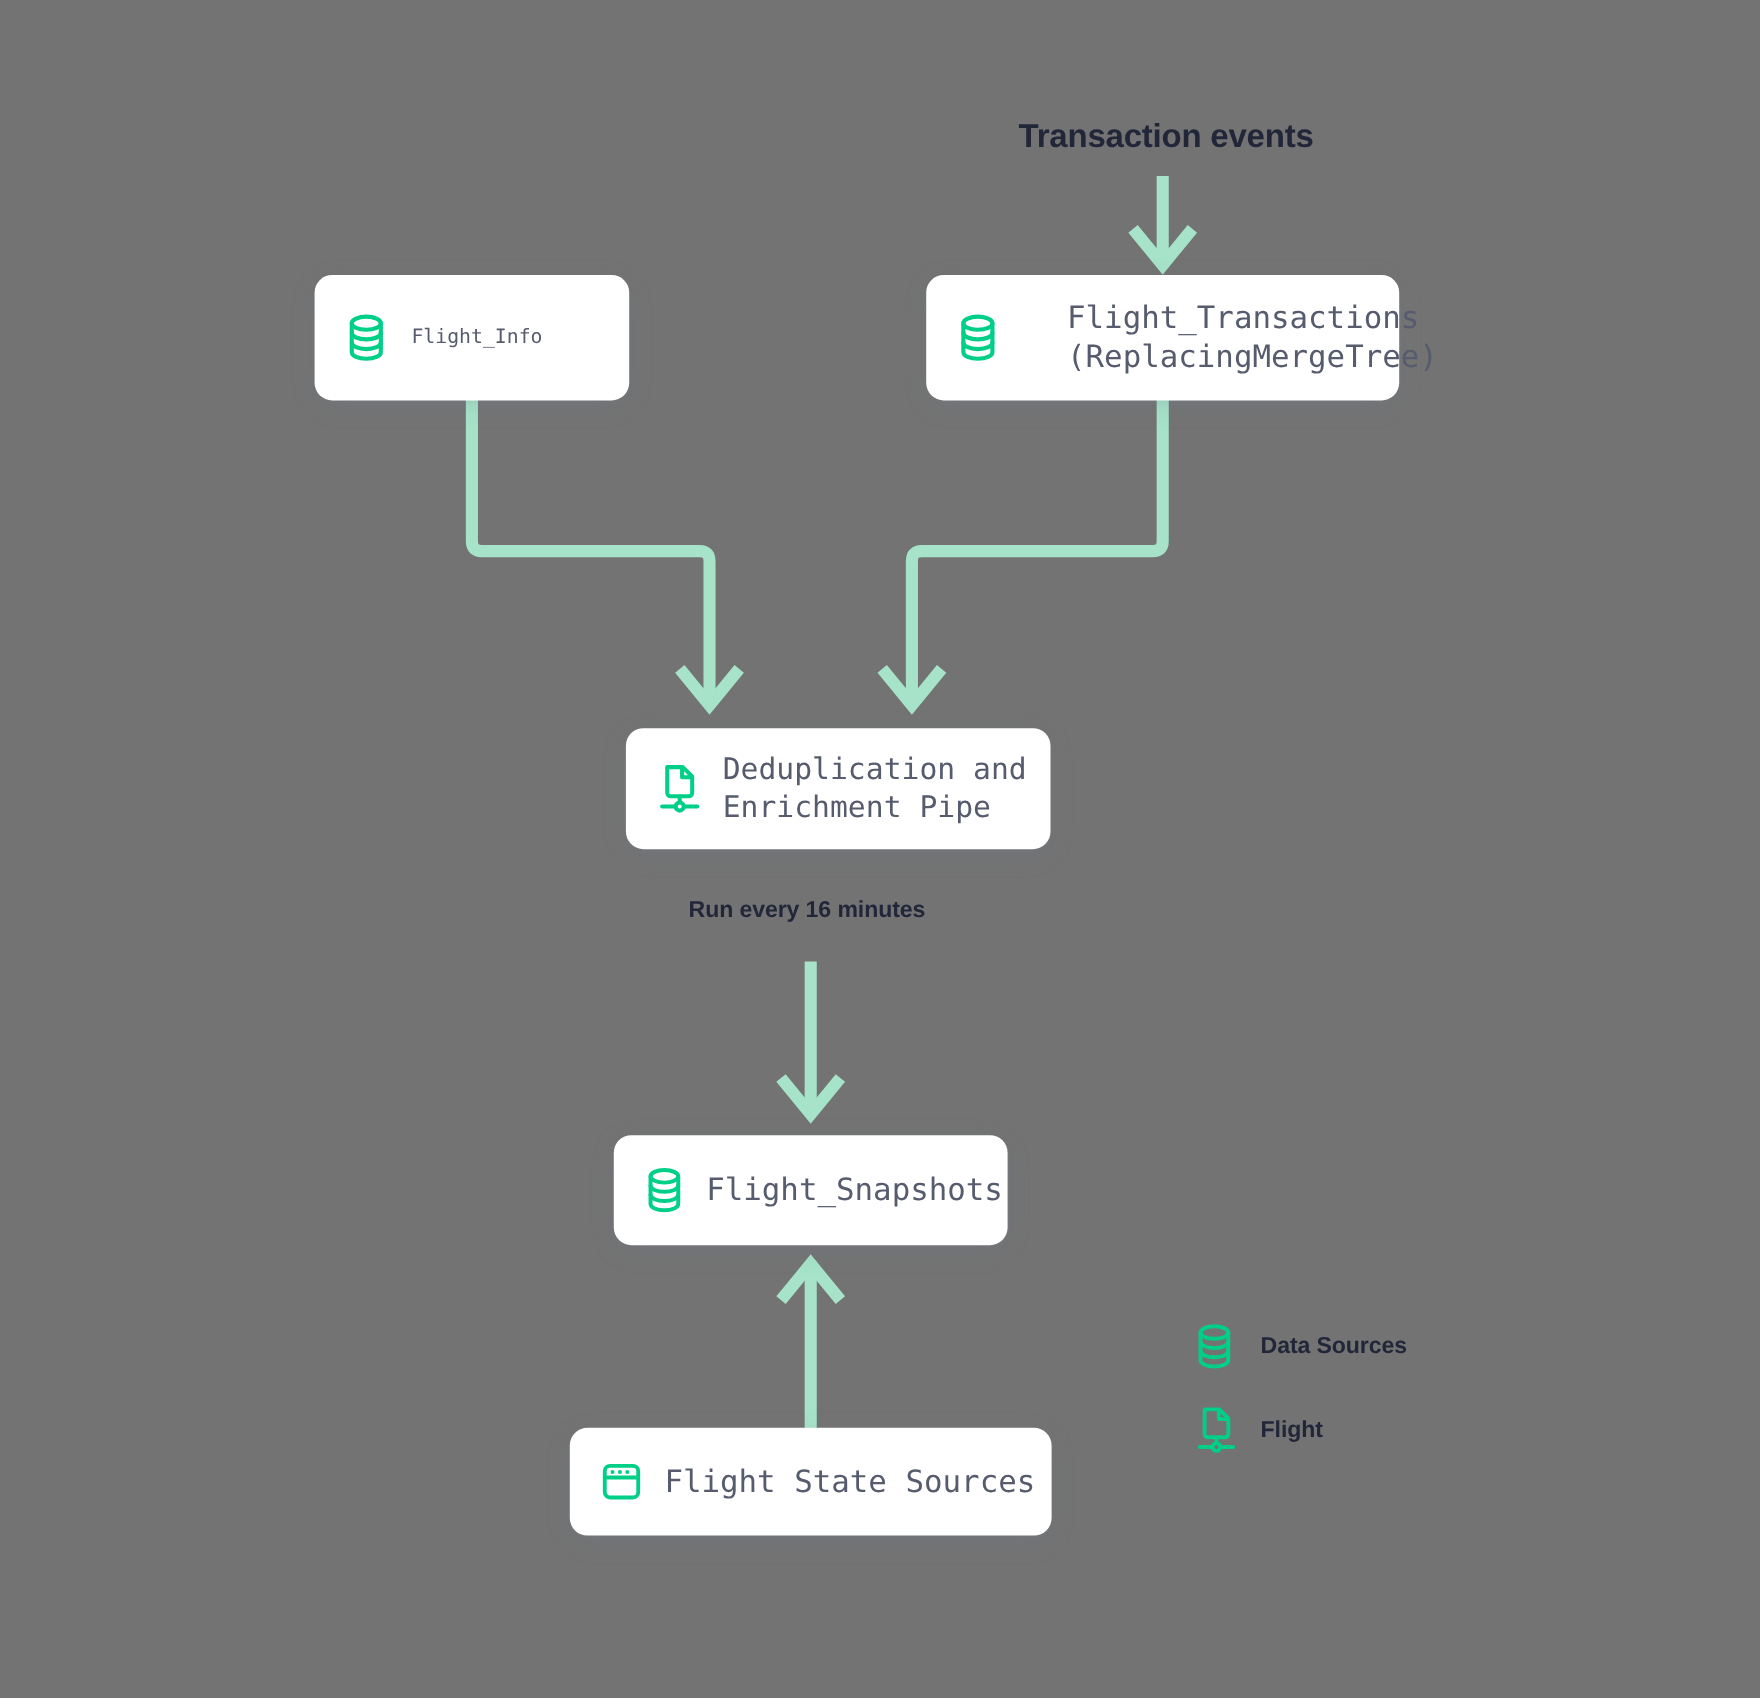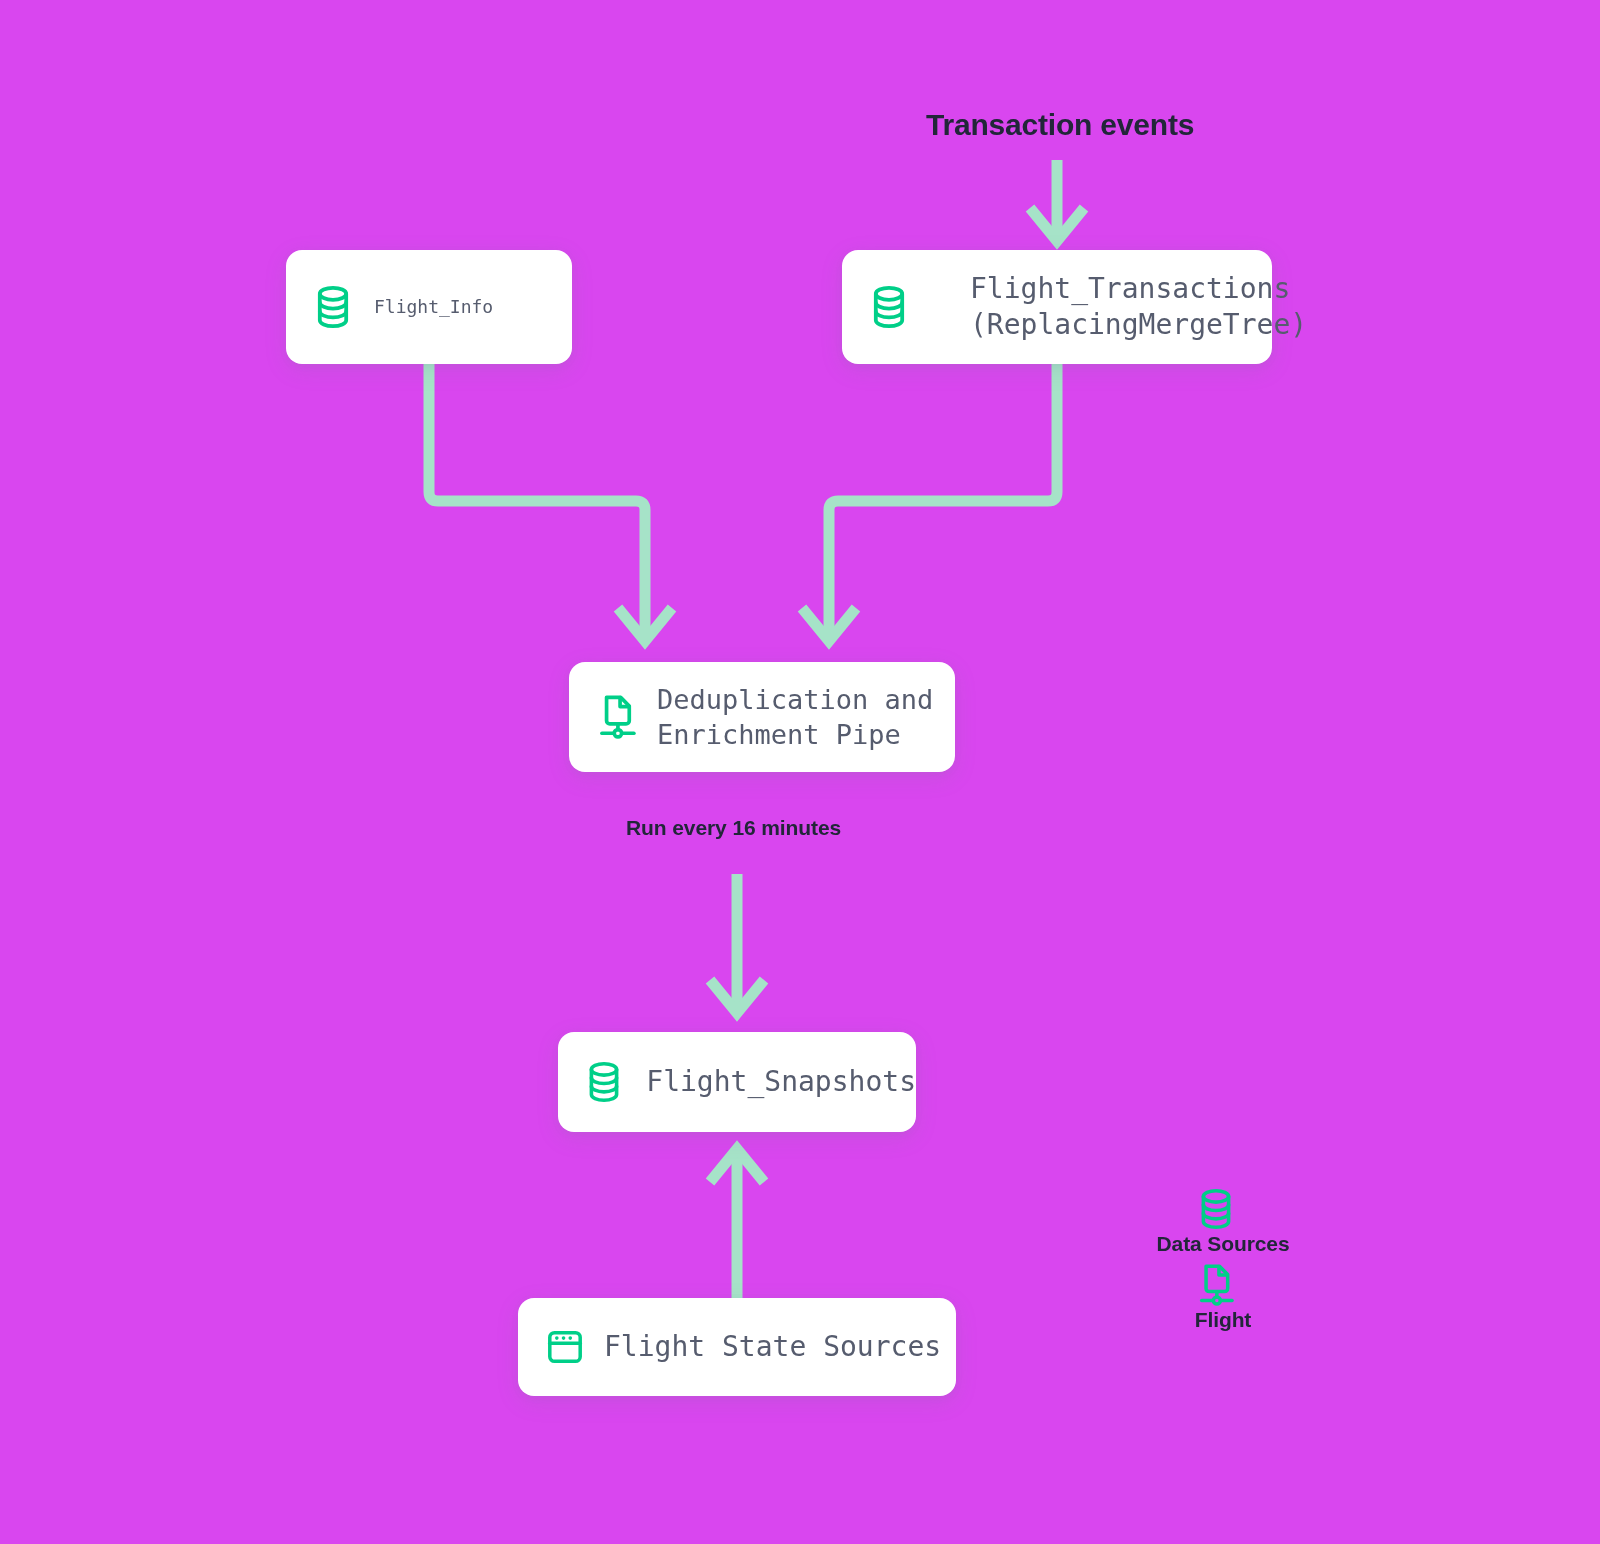--- a/index.html
+++ b/index.html
@@ -10,21 +10,21 @@
     width: 1600px;
     height: 1544px;
     background: #ffffff;
     font-family: "Liberation Sans", sans-serif;
     overflow: hidden;
   }
   #canvas {
     position: relative;
     width: 1600px;
     height: 1544px;
-    background: #d946ef;
+    background: #737373;
   }
   #edge-layer {
     position: absolute;
     left: 0;
     top: 0;
     width: 1600px;
     height: 1544px;
     pointer-events: none;
   }
 
@@ -70,21 +70,20 @@
   #node-dedup-pipe {
     left: 546px; top: 662px; width: 386px; height: 110px;
     padding-left: 28px;
     margin-left: 23px;
   }
   #node-dedup-pipe .node-label { font-size: 27px; margin-left: 20px; }
 
   #node-flight-snapshots {
     left: 558px; top: 1032px; width: 358px; height: 100px;
     padding-left: 28px;
-    justify-content: space-between;
   }
   #node-flight-snapshots .node-label { font-size: 28px; margin-left: 20px; }
 
   #node-flight-state-endpoint {
     left: 518px; top: 1298px; width: 438px; height: 98px;
     padding-left: 28px;
   }
   #node-flight-state-endpoint .node-label { font-size: 28px; margin-left: 20px; }
 
   
@@ -108,21 +107,20 @@
   
   #legend {
     position: absolute;
     left: 1086px; top: 1186px;
     width: 260px;
   }
   .legend-row {
     display: flex;
     align-items: center;
     height: 76px;
-    flex-direction: column;
   }
   .legend-icon {
     flex: 0 0 46px;
     display: flex;
     align-items: center;
     justify-content: flex-start;
   }
   .legend-label {
     margin-left: 14px;
     font-size: 21px;

